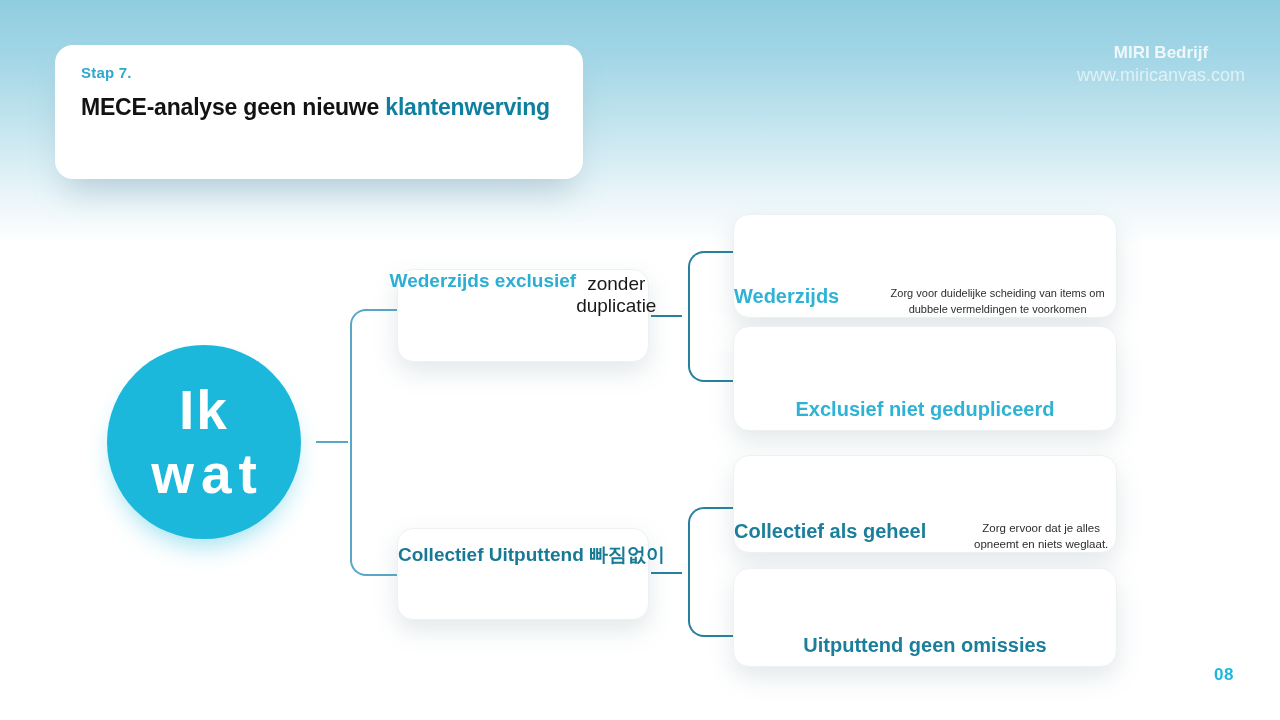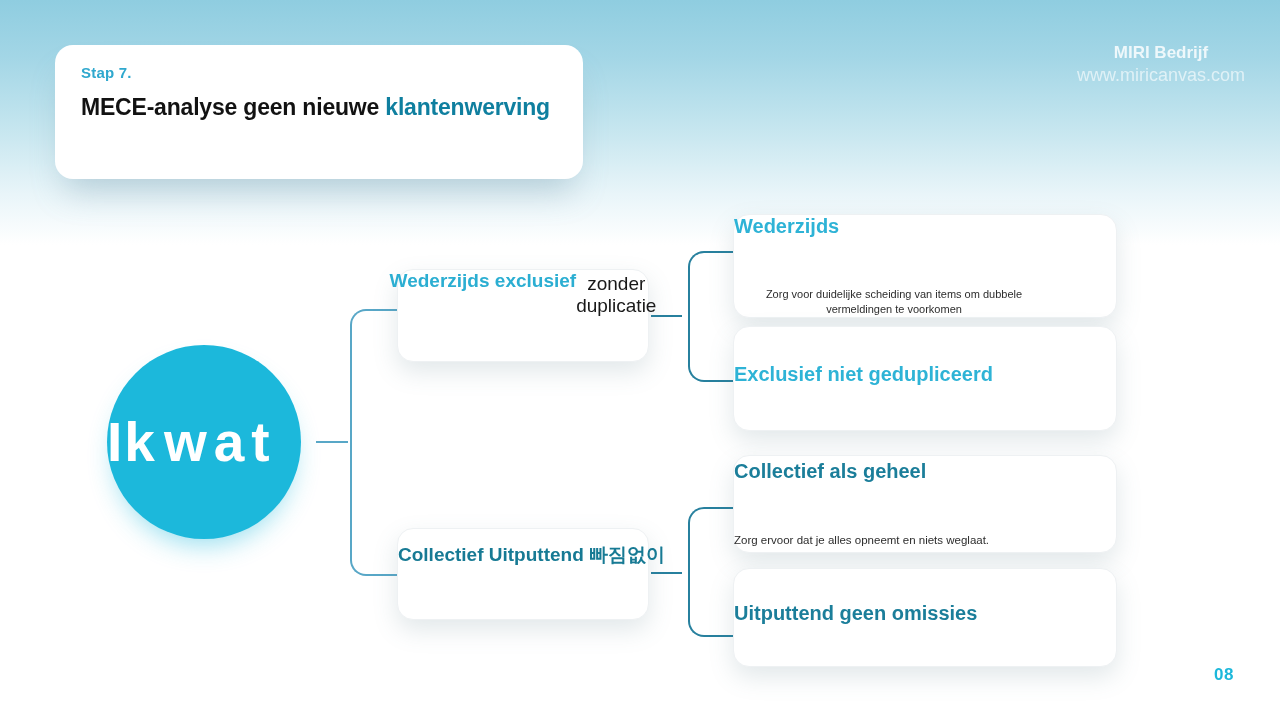--- a/index.html
+++ b/index.html
@@ -29,21 +29,21 @@
   .brand { position: absolute; top: 43px; right: 35px; text-align: center; }
   .brand-name { font-size: 17px; font-weight: bold; color: rgba(255,255,255,0.82); }
   .brand-url { margin-top: 2px; font-size: 18px; color: rgba(255,255,255,0.62); }
 
   
   .root-circle {
     position: absolute; left: 107px; top: 345px;
     width: 194px; height: 194px; border-radius: 50%;
     background: #1cb8db;
     box-shadow: 0 14px 26px -8px rgba(28, 184, 219, 0.45);
-    display: flex; flex-direction: row; align-items: center; justify-content: flex-start;
+    display: flex; flex-direction: column; align-items: center; justify-content: center;
     color: #ffffff; font-weight: bold; font-size: 55px; line-height: 1.17;
     text-align: center;
   }
   .root-l1 { letter-spacing: 2px; }
   .root-l2 { letter-spacing: 7px; margin-left: 7px; }
 
   
   .hline { position: absolute; height: 2px; }
   .hline.light { background: #58a7c7; }
   .hline.dark  { background: #27809e; }
@@ -69,21 +69,21 @@
     text-align: center;
   }
   .mid-box { left: 397px; width: 252px; }
   #mid-1 { top: 269px; height: 93px; display: flex; flex-direction: row; justify-content: center; }
   #mid-2 { top: 528px; height: 92px; padding-top: 13px; }
   .mid-title { font-size: 19px; font-weight: bold; white-space: nowrap; }
   #mid-1 .mid-title { color: #2baed2; }
   #mid-2 .mid-title { color: #177a94; }
   .mid-sub { font-size: 19px; color: #191919; margin-top: 3px; }
 
-  .leaf { left: 733px; width: 384px; display: flex; flex-direction: column; align-items: flex-start; justify-content: center; gap: 40px; }
+  .leaf { left: 733px; width: 384px; display: flex; align-items: flex-end; justify-content: center; gap: 40px; }
   #leaf-1 { top: 214px; height: 104px; }
   #leaf-2 { top: 326px; height: 105px; }
   #leaf-3 { top: 455px; height: 98px; }
   #leaf-4 { top: 568px; height: 99px; }
   .leaf-title { font-size: 20px; font-weight: bold; margin-bottom: 9px; white-space: nowrap; }
   .leaf-title.cyan { color: #2eb3d6; }
   .leaf-title.teal { color: #1b7e9a; }
   .leaf-desc { font-size: 11px; color: #2d2d2d; line-height: 1.4; max-width: 320px; }
   #leaf-3 .leaf-desc { font-size: 11.5px; }
   #leaf-4 .leaf-desc { font-size: 16px; line-height: 1.28; max-width: 230px; color: #1e1e1e; }

